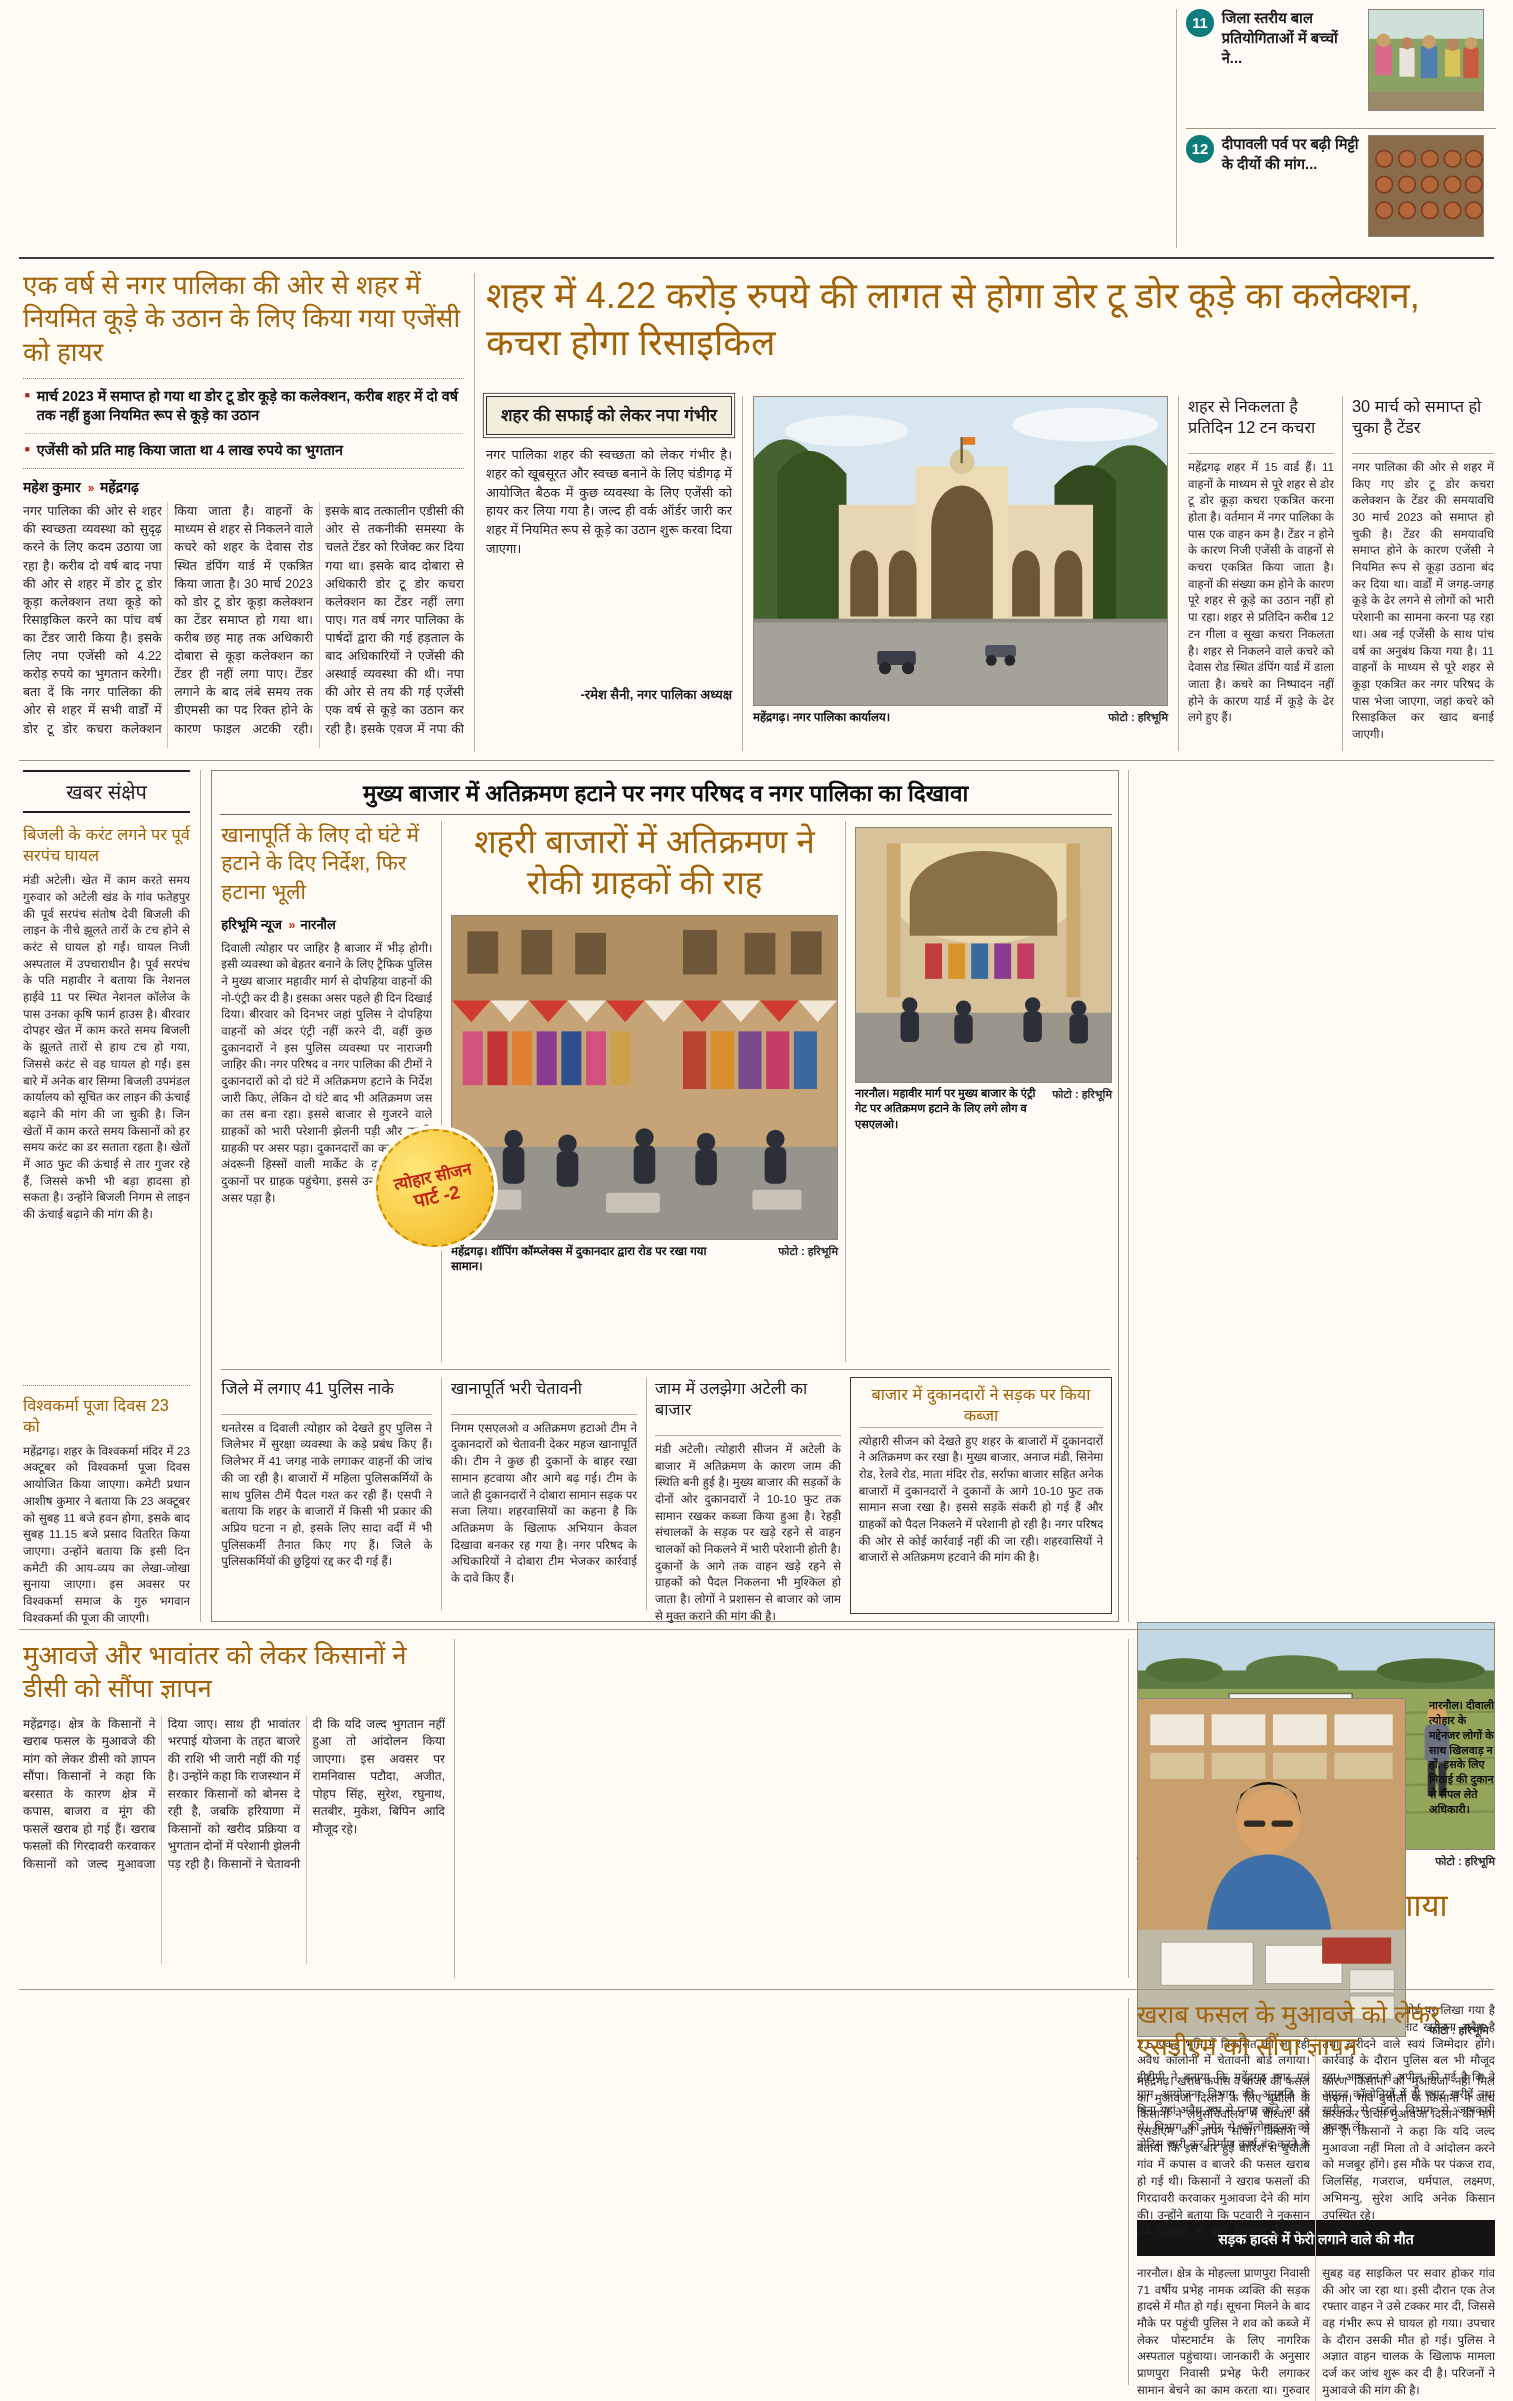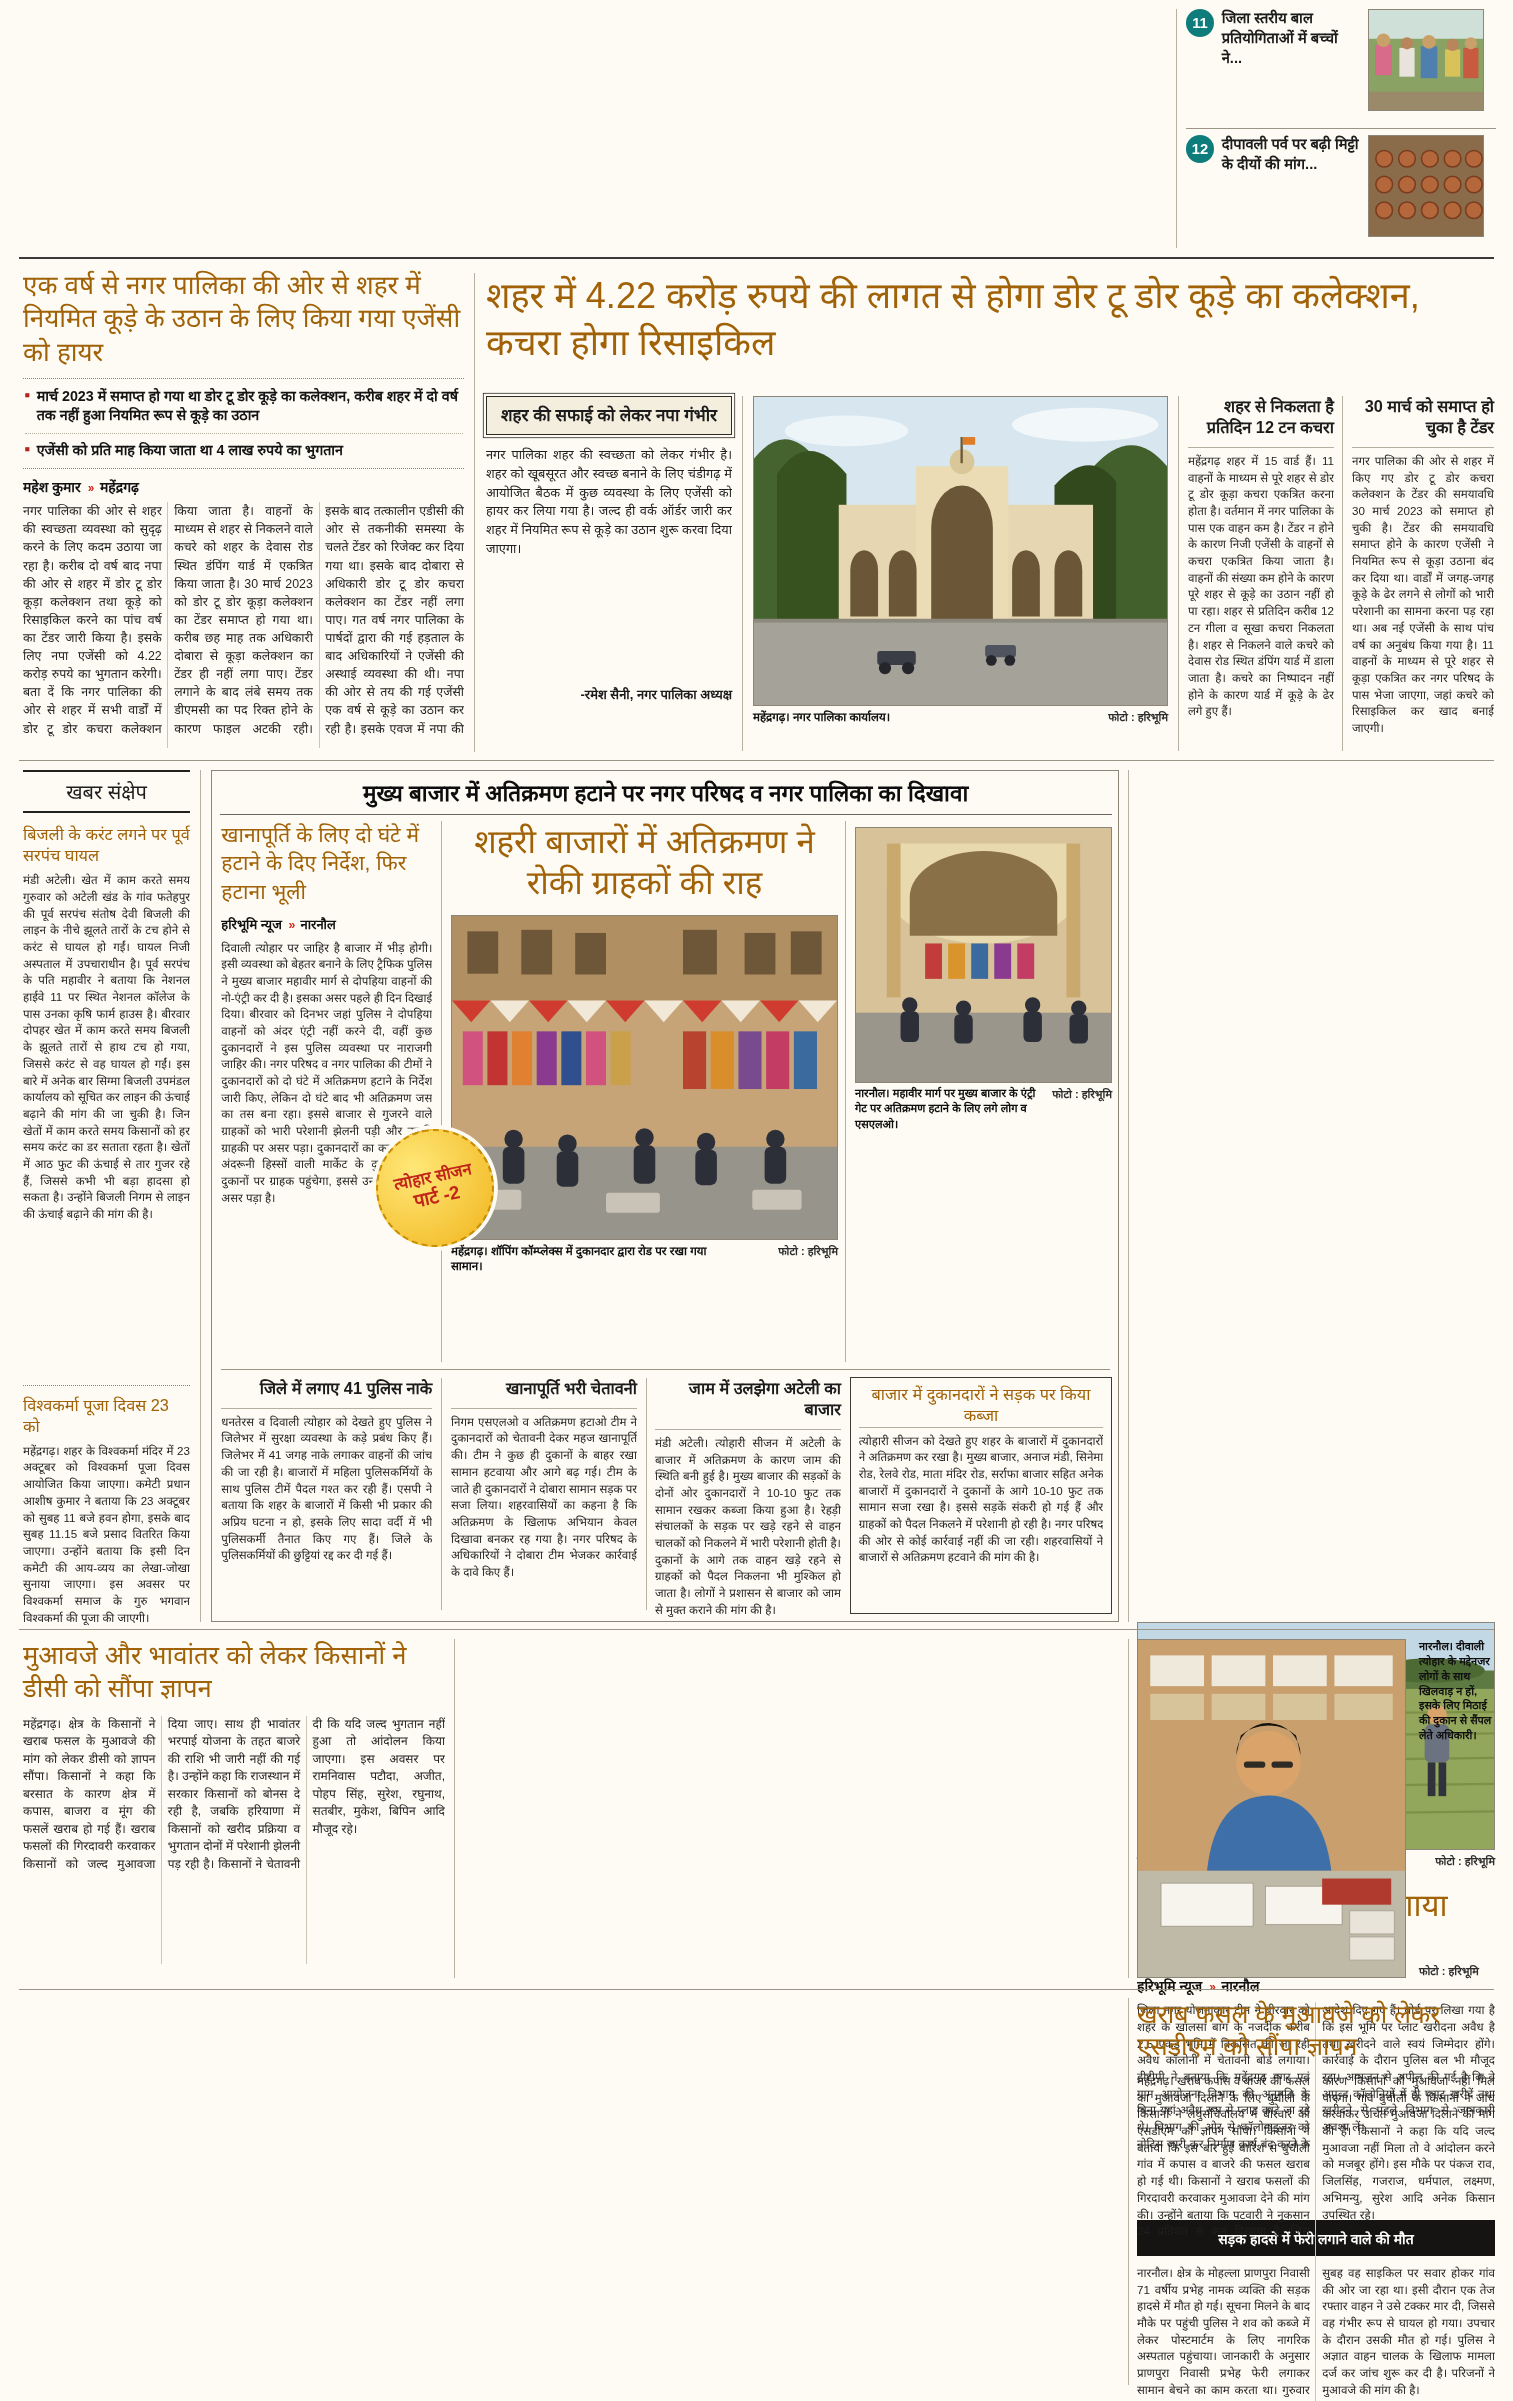--- a/index.html
+++ b/index.html
@@ -26,21 +26,21 @@
   .photo-frame{border:0.8px solid #8d8678;overflow:hidden;background:#ddd}
   .photo-frame svg{display:block;width:100%;height:100%}
   .quote-box-title{border:1.5px solid #2e2b24;background:#f3eedd;text-align:center;font-weight:bold;font-size:17px;line-height:1.3;padding:7.7px 6.2px;box-shadow:0 0 0 2.3px #fdfbf4,0 0 0 3.1px #2e2b24}
   .attrib{text-align:right;font-weight:bold;font-size:13px;padding-top:6.2px}
   .black-bar{background:#151412;color:#fff;font-weight:bold;text-align:center;display:flex;align-items:center;justify-content:center}
   .badge{width:118px;height:118px;border-radius:50%;background:radial-gradient(circle at 35% 30%,#ffe878,#f1b41c);display:flex;flex-direction:column;align-items:center;justify-content:center;transform:rotate(-12deg);border:2.3px dashed #c98f00;box-shadow:0 0 0 3.9px #fdfbf4}
   .badge .b1{color:#c2251a;font-weight:bold;font-size:16.3px;line-height:1.15}
   .badge .b2{color:#c2251a;font-weight:bold;font-size:18.6px;line-height:1.2}
   .sec-title{font-weight:bold;text-align:center;color:#0d0d0d}
   .box-story{border:1.5px solid #3c3a33;padding:6.2px 7.7px;overflow:hidden}
-  .sub-title{font-weight:bold;text-align:right;font-size:16.3px;line-height:1.3;padding-bottom:9px;border-bottom:0.8px solid #b5af9f;margin-bottom:4.6px}
+  .sub-title{font-weight:normal;text-align:left;font-size:16.3px;line-height:1.3;padding-bottom:15px;border-bottom:0.8px solid #b5af9f;margin-bottom:4.6px}
   .circle-badge{width:28px;height:28px;border-radius:50%;background:#0e7c7b;color:#fff;font-weight:bold;font-size:14.7px;display:flex;align-items:center;justify-content:center;flex:0 0 auto}
 </style>
 </head>
 <body>
 
 <div class="page">
 
 
   <div class="vr" style="left:1176px;top:9.3px;height:239px"></div>
 
@@ -395,21 +395,21 @@
 
   <div class="abs" style="left:23px;top:1639px;width:422px;height:339px">
     <div class="hl" style="font-size:25.6px">मुआवजे और भावांतर को लेकर किसानों ने डीसी को सौंपा ज्ञापन</div>
     <div class="body-txt cols3" style="margin-top:11px;height:248px;font-size:12px">महेंद्रगढ़। क्षेत्र के किसानों ने खराब फसल के मुआवजे की मांग को लेकर डीसी को ज्ञापन सौंपा। किसानों ने कहा कि बरसात के कारण क्षेत्र में कपास, बाजरा व मूंग की फसलें खराब हो गई हैं। खराब फसलों की गिरदावरी करवाकर किसानों को जल्द मुआवजा दिया जाए। साथ ही भावांतर भरपाई योजना के तहत बाजरे की राशि भी जारी नहीं की गई है। उन्होंने कहा कि राजस्थान में सरकार किसानों को बोनस दे रही है, जबकि हरियाणा में किसानों को खरीद प्रक्रिया व भुगतान दोनों में परेशानी झेलनी पड़ रही है। किसानों ने चेतावनी दी कि यदि जल्द भुगतान नहीं हुआ तो आंदोलन किया जाएगा। इस अवसर पर रामनिवास पटौदा, अजीत, पोहप सिंह, सुरेश, रघुनाथ, सतबीर, मुकेश, बिपिन आदि मौजूद रहे।</div>
   </div>
 
   <div class="vr" style="left:454px;top:1639px;height:339px"></div>
 
   <div class="vr" style="left:1128px;top:1639px;height:339px"></div>
 
-  <div class="abs" style="left:1137px;top:1639px;width:358px;height:339px;display:flex;gap:13px">
+  <div class="abs" style="left:1137px;top:1698px;width:358px;height:339px;display:flex;gap:23px">
     <div class="photo-frame" style="width:269px;height:339px;flex:0 0 auto">
       <svg viewBox="0 0 348 438" preserveAspectRatio="none">
         <rect width="348" height="438" fill="#c89f6d"></rect>
         <g fill="#efe9dc">
             <rect x="16" y="20" width="70" height="40"></rect>
             <rect x="96" y="20" width="70" height="40"></rect>
             <rect x="176" y="20" width="70" height="40"></rect>
             <rect x="256" y="20" width="76" height="40"></rect>
           </g>
         <g fill="#d8c49a">

